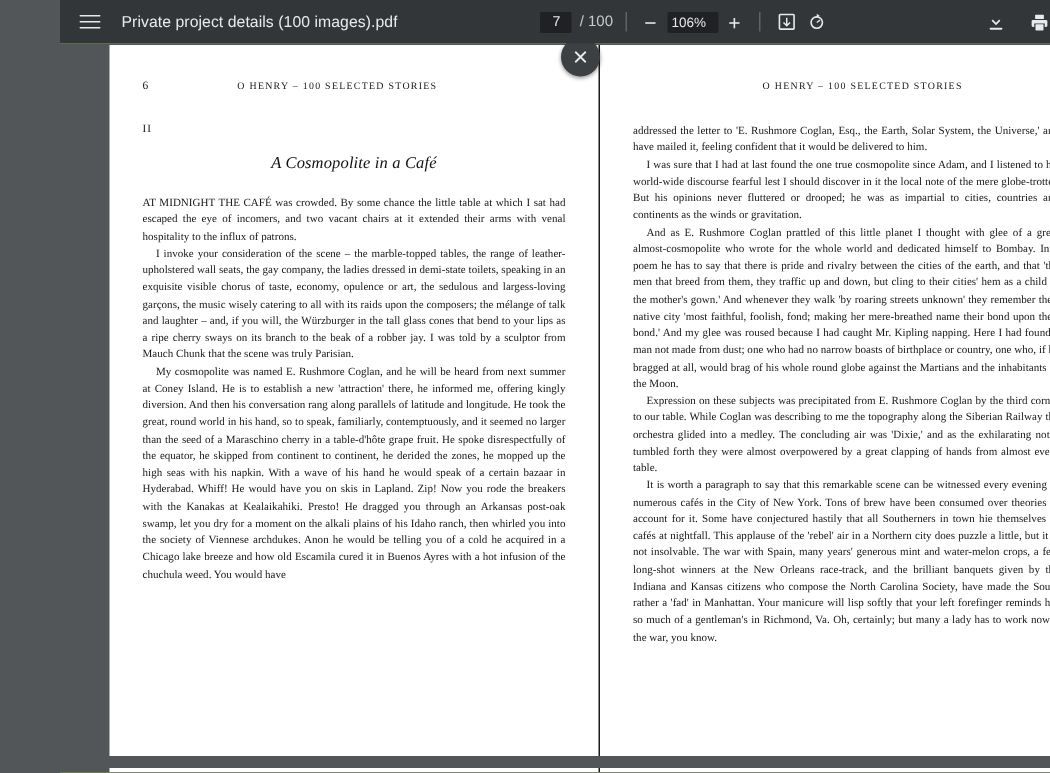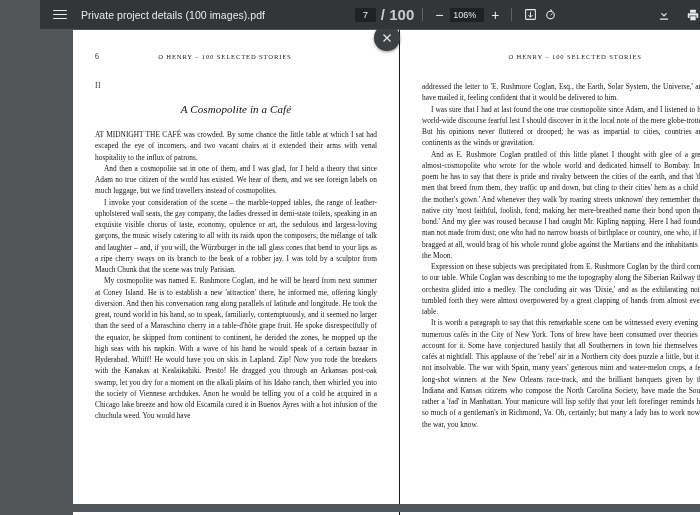--- a/index.html
+++ b/index.html
@@ -78,24 +78,23 @@
     font-family: "Liberation Sans", sans-serif;
     font-size: 9.5px;
     text-align: center;
     line-height: 14px;
     padding: 0;
     outline: none;
   }
 
   #page-total {
     color: #c9ccce;
-    font-size: 15px;
+    font-size: 10px;
     margin-left: 5px;
     white-space: nowrap;
-    font-weight: bold;
   }
 
   .tb-divider {
     width: 1px;
     height: 13px;
     background: #5f6368;
     margin: 0 8px;
     flex: none;
   }
 
@@ -363,21 +362,20 @@
           <div class="running-head rh-left">
             <span class="rh-folio">6</span>
             <span class="rh-title">O HENRY – 100 SELECTED STORIES</span>
           </div>
 
           <div class="chapter-num">II</div>
           <div class="chapter-title">A Cosmopolite in a Café</div>
 
           <div class="body-text">
             <p>AT MIDNIGHT THE CAFÉ was crowded. By some chance the little table at which I sat had escaped the eye of incomers, and two vacant chairs at it extended their arms with venal hospitality to the influx of patrons.</p>
-            <p class="indent">And then a cosmopolite sat in one of them, and I was glad, for I held a theory that since Adam no true citizen of the world has existed. We hear of them, and we see foreign labels on much luggage, but we find travellers instead of cosmopolites.</p>
             <p class="indent">I invoke your consideration of the scene – the marble-topped tables, the range of leather-upholstered wall seats, the gay company, the ladies dressed in demi-state toilets, speaking in an exquisite visible chorus of taste, economy, opulence or art, the sedulous and largess-loving garçons, the music wisely catering to all with its raids upon the composers; the mélange of talk and laughter – and, if you will, the Würzburger in the tall glass cones that bend to your lips as a ripe cherry sways on its branch to the beak of a robber jay. I was told by a sculptor from Mauch Chunk that the scene was truly Parisian.</p>
             <p class="indent">My cosmopolite was named E. Rushmore Coglan, and he will be heard from next summer at Coney Island. He is to establish a new 'attraction' there, he informed me, offering kingly diversion. And then his conversation rang along parallels of latitude and longitude. He took the great, round world in his hand, so to speak, familiarly, contemptuously, and it seemed no larger than the seed of a Maraschino cherry in a table-d'hôte grape fruit. He spoke disrespectfully of the equator, he skipped from continent to continent, he derided the zones, he mopped up the high seas with his napkin. With a wave of his hand he would speak of a certain bazaar in Hyderabad. Whiff! He would have you on skis in Lapland. Zip! Now you rode the breakers with the Kanakas at Kealaikahiki. Presto! He dragged you through an Arkansas post-oak swamp, let you dry for a moment on the alkali plains of his Idaho ranch, then whirled you into the society of Viennese archdukes. Anon he would be telling you of a cold he acquired in a Chicago lake breeze and how old Escamila cured it in Buenos Ayres with a hot infusion of the chuchula weed. You would have</p>
           </div>
         </div>
       </div>
 
       <div class="pdf-page page-right">
         <div class="page-inner">
 
           <div class="running-head rh-right">

